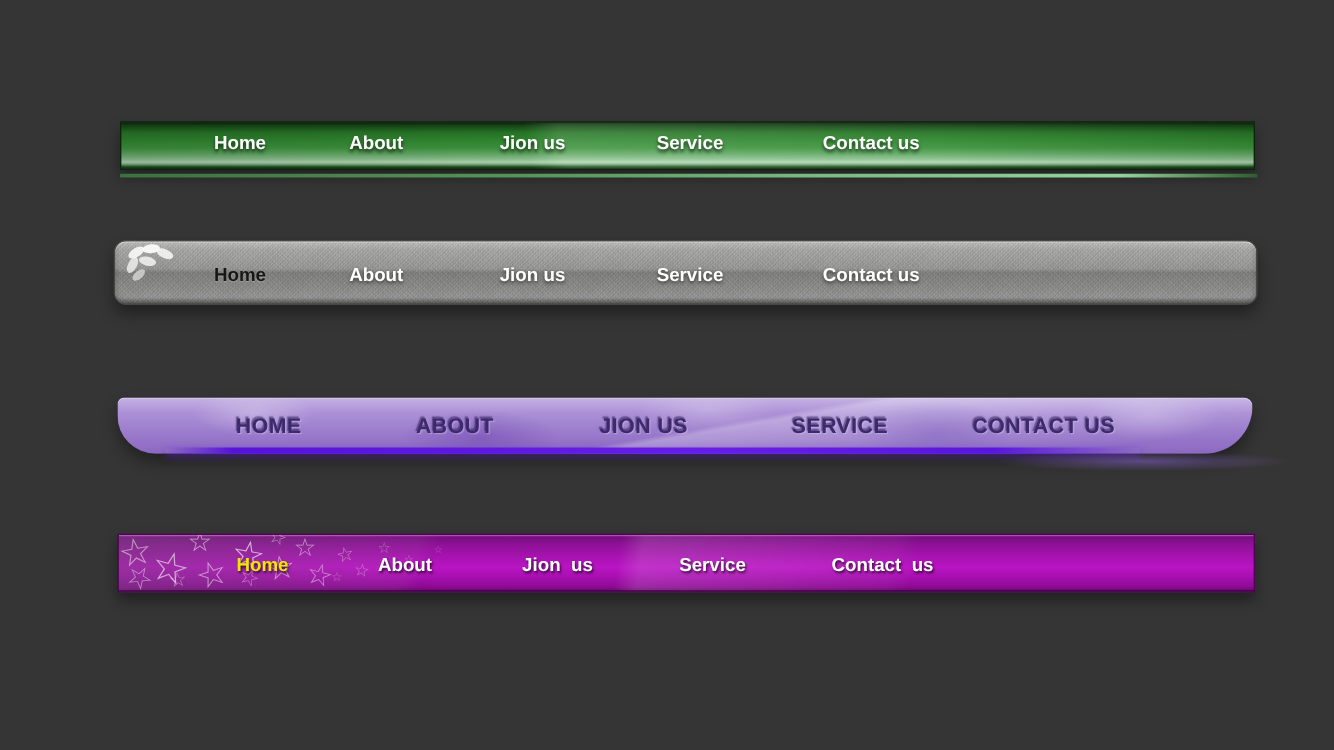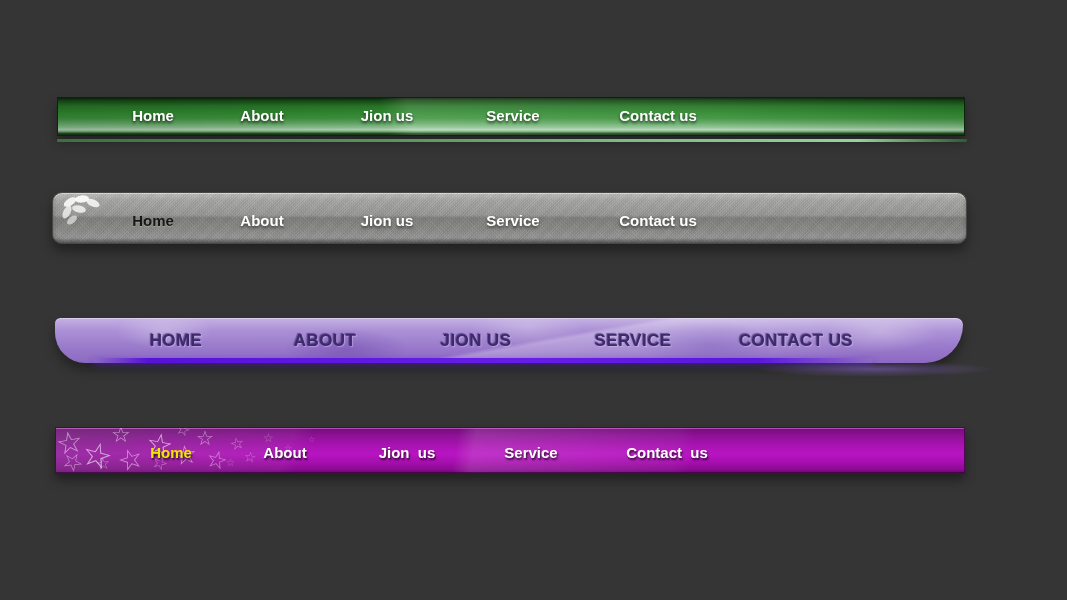--- a/index.html
+++ b/index.html
@@ -3,21 +3,21 @@
 <meta charset="utf-8">
 <style>
   html,body{margin:0;padding:0;}
   body{
     width:1067px;height:600px;
     background:#353535;
     font-family:"Liberation Sans", sans-serif;
     overflow:hidden;
     position:relative;
   }
-  .canvas{position:absolute;inset:0;}
+  .canvas{position:absolute;inset:0;margin-left:39px;}
 
   .bar{position:absolute;}
   .item{
     position:absolute;
     transform:translate(-50%,-50%);
     white-space:pre;
     cursor:pointer;
     user-select:none;
   }
 

